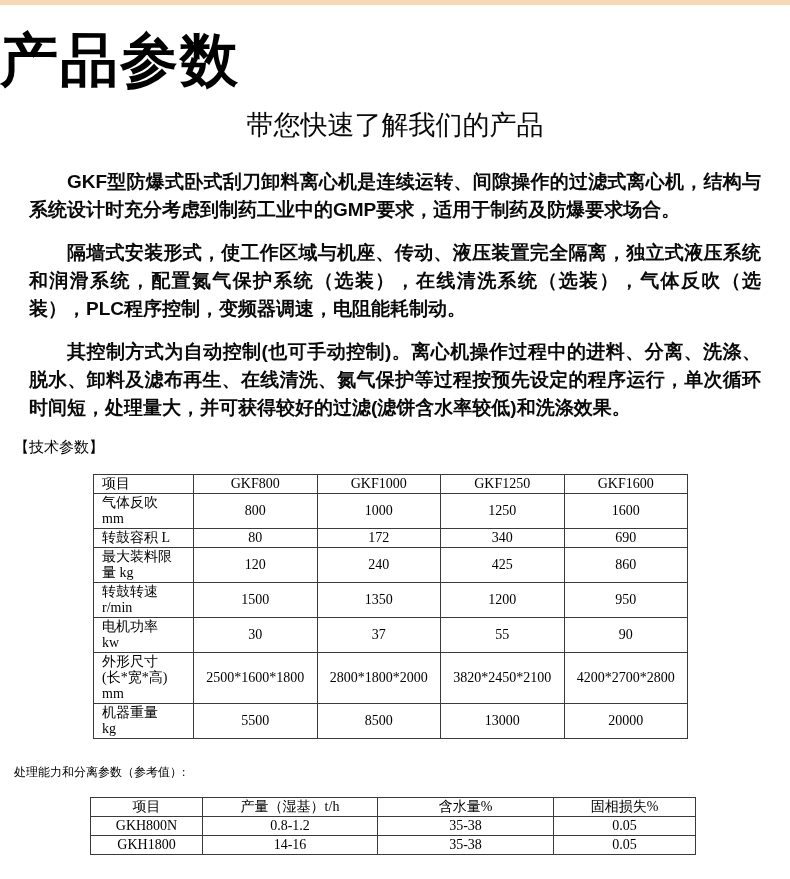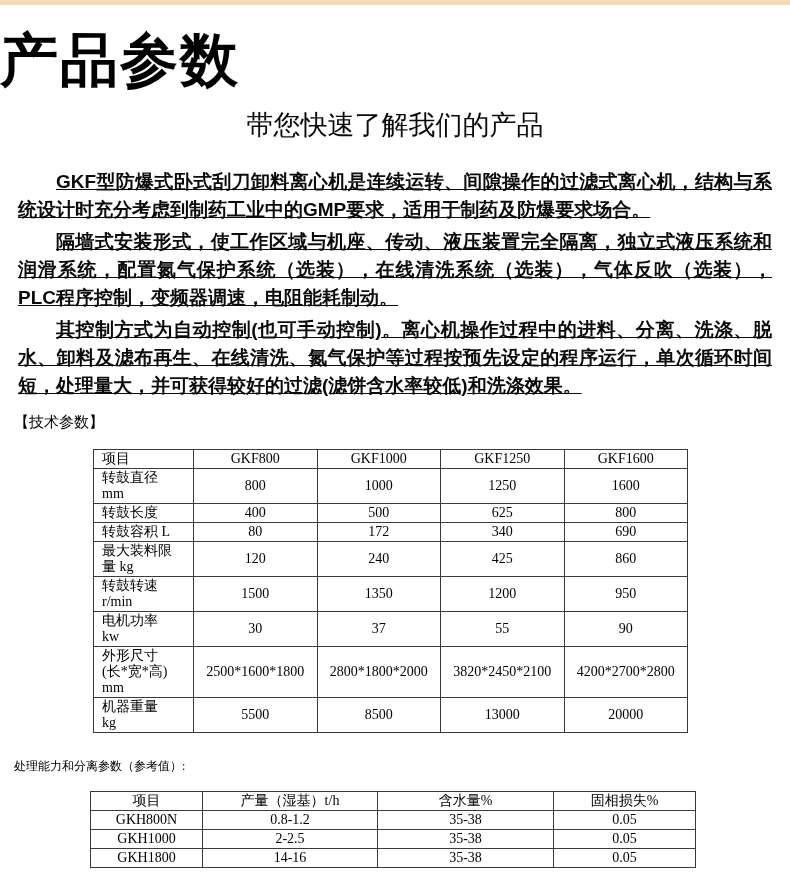--- a/index.html
+++ b/index.html
@@ -13,21 +13,21 @@
     font-size:58px;line-height:62px;font-weight:bold;letter-spacing:2px;color:#000;
   }
   .page-subtitle{
     text-align:center;font-size:27px;line-height:34px;margin-top:17px;
     font-weight:500;color:#0a0a0a;
   }
   .intro{
     margin:26px 14px 0 14px;font-size:19px;line-height:28px;
     text-align:justify;font-weight:600;color:#0a0a0a;
   }
-  .intro p{margin:4px;text-indent:2em;text-decoration:underline;}
+  .intro p{margin:15px;text-indent:2em;}
   .section-heading{
     margin:12px 0 0 14px;font-size:15px;line-height:20px;font-weight:400;
     font-family:"Liberation Serif",serif;color:#000;
   }
   table{
     border-collapse:collapse;table-layout:fixed;
     font-family:"Liberation Serif",serif;font-size:14px;color:#000;
   }
   th,td{
     border:1px solid #3a3a3a;line-height:16px;padding:1px 3px;
@@ -70,33 +70,26 @@
       <tr>
         <th class="label-col">项目</th>
         <th>GKF800</th>
         <th>GKF1000</th>
         <th>GKF1250</th>
         <th>GKF1600</th>
       </tr>
     </thead>
   <tbody>
       <tr>
-        <td class="label-col">转鼓直径
+        <td class="label-col">气体反吹
 mm</td>
         <td>800</td>
         <td>1000</td>
         <td>1250</td>
         <td>1600</td>
-      </tr>
-      <tr>
-        <td class="label-col">转鼓长度</td>
-        <td>400</td>
-        <td>500</td>
-        <td>625</td>
-        <td>800</td>
       </tr>
       <tr>
         <td class="label-col">转鼓容积 L</td>
         <td>80</td>
         <td>172</td>
         <td>340</td>
         <td>690</td>
       </tr>
       <tr>
         <td class="label-col">最大装料限
@@ -160,25 +153,19 @@
       </tr>
     </thead>
   <tbody>
       <tr>
         <td>GKH800N</td>
         <td>0.8-1.2</td>
         <td>35-38</td>
         <td>0.05</td>
       </tr>
       <tr>
-        <td>GKH1000</td>
-        <td>2-2.5</td>
-        <td>35-38</td>
-        <td>0.05</td>
-      </tr>
-      <tr>
         <td>GKH1800</td>
         <td>14-16</td>
         <td>35-38</td>
         <td>0.05</td>
       </tr>
     </tbody>
 </table>
 
 </body></html>

